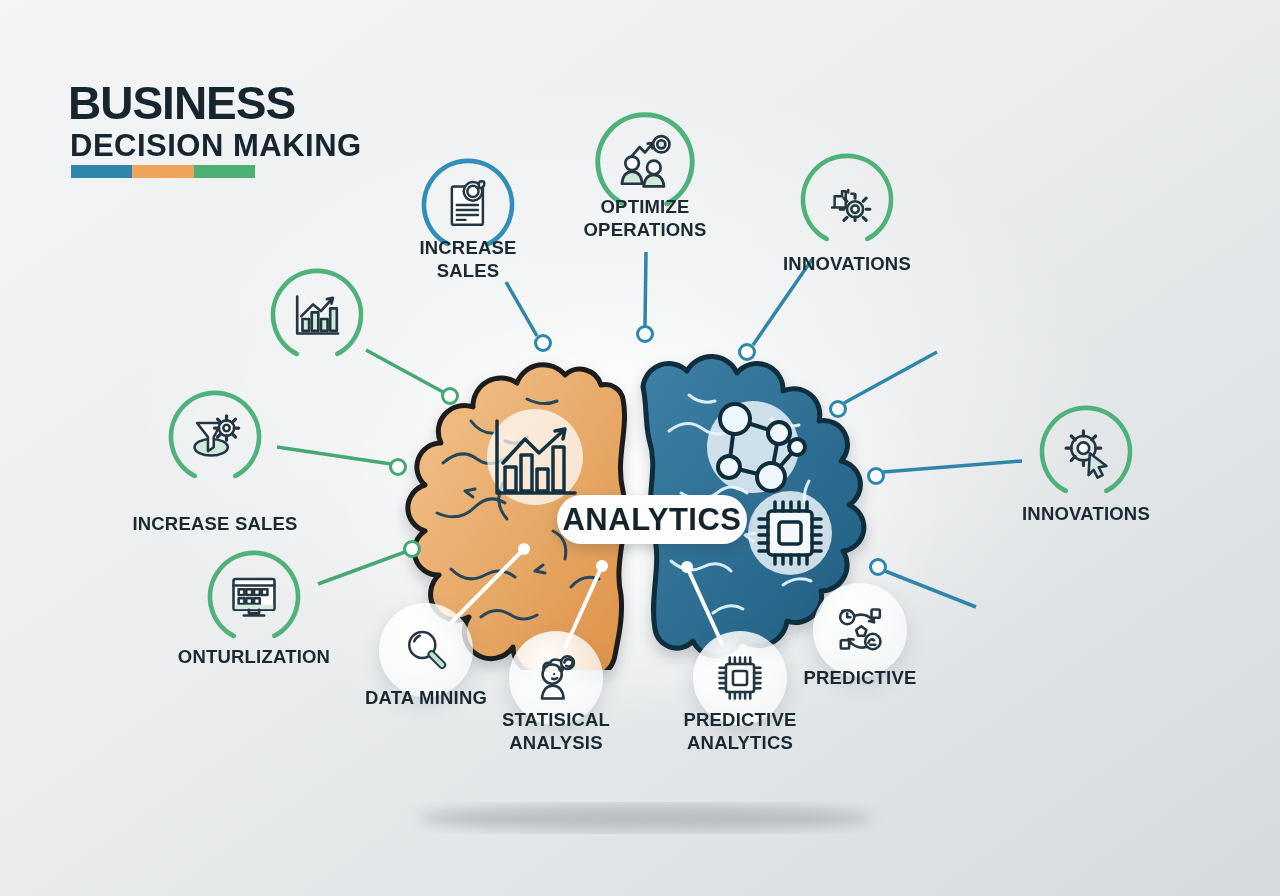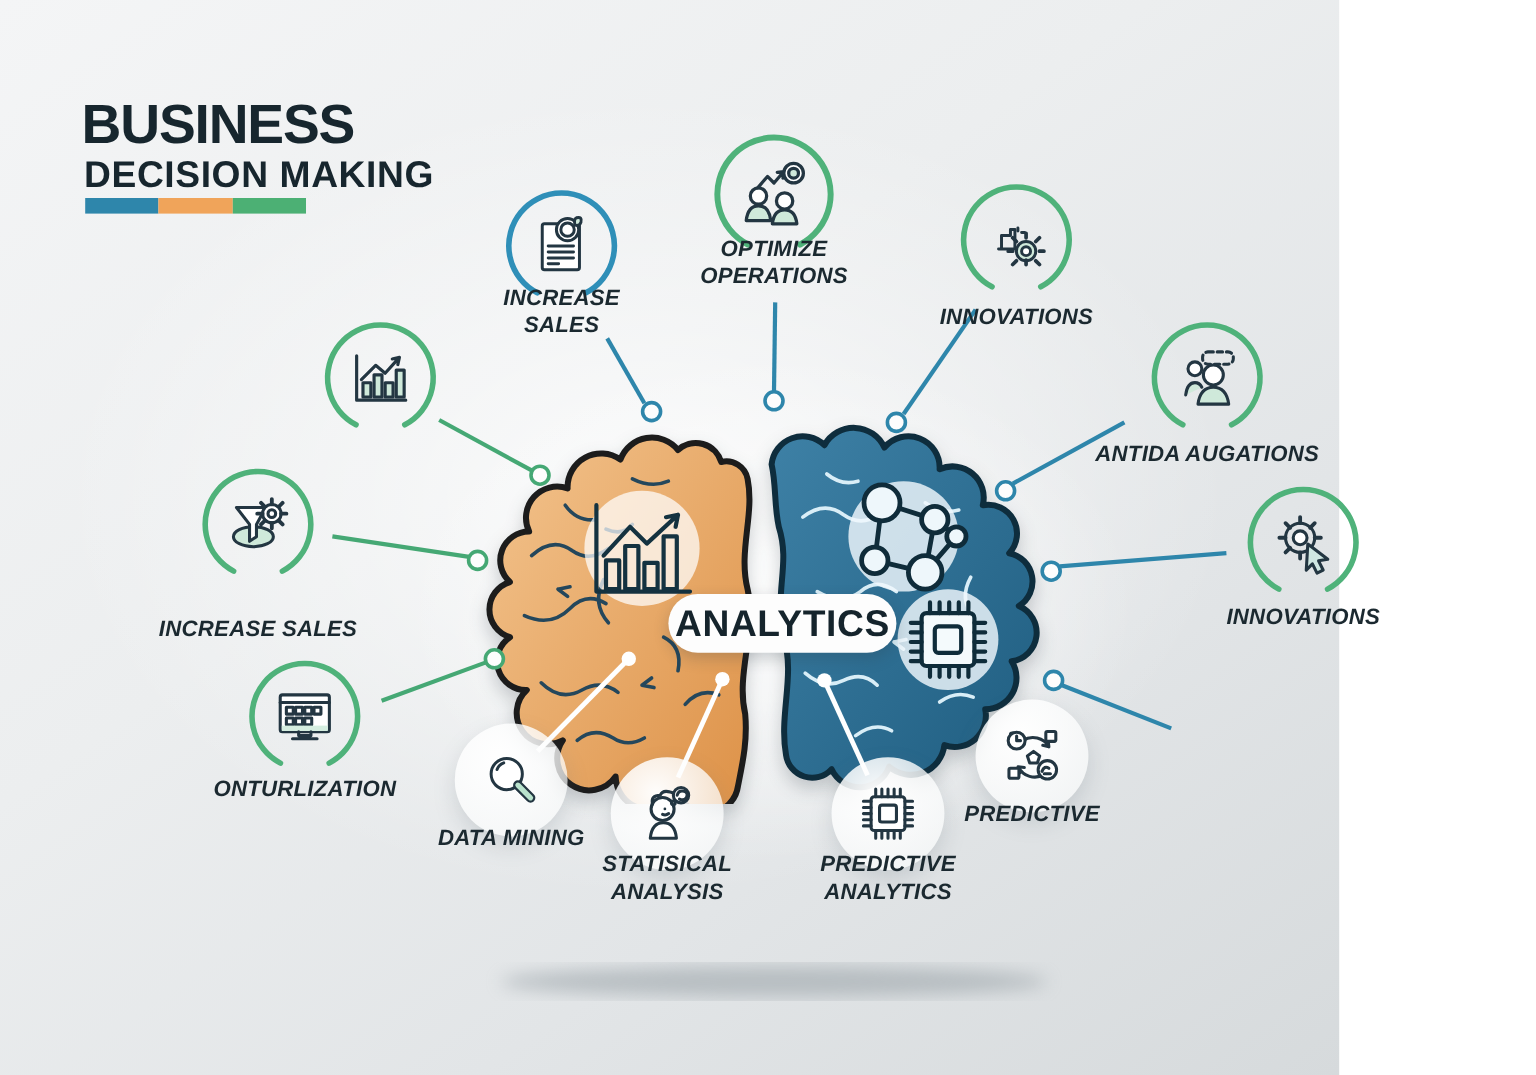--- a/index.html
+++ b/index.html
@@ -1,17 +1,17 @@
 <!DOCTYPE html>
 <html><head>
 <meta charset="utf-8">
 <style>
   html,body{margin:0;padding:0;}
   body{width:1280px;height:896px;overflow:hidden;font-family:"Liberation Sans","DejaVu Sans",sans-serif;}
-  #page{position:relative;width:1116px;height:896px;
+  #page{position:relative;width:1280px;height:896px;
     background:linear-gradient(145deg,#f4f5f6 0%,#eceeef 40%,#e2e5e7 70%,#d6dadc 100%);}
   #page::before{content:"";position:absolute;inset:0;
     background:radial-gradient(ellipse 700px 480px at 48% 46%, rgba(255,255,255,.75), rgba(255,255,255,0) 70%);}
   .abs{position:absolute;}
   
   .title1{left:68px;top:76px;font-size:46px;font-weight:700;letter-spacing:-1px;color:#17262e;}
   .title2{left:70px;top:128px;font-size:31px;font-weight:700;letter-spacing:.5px;color:#17262e;}
   .colorbar{left:71px;top:165px;width:184px;height:13px;display:flex;}
   .colorbar div{flex:1;height:100%;}
   
@@ -27,21 +27,21 @@
   .icon{position:absolute;left:50%;top:50%;transform:translate(-50%,-50%);}
   .icon *{stroke:#233642;stroke-width:4;fill:none;stroke-linecap:round;stroke-linejoin:round;}
   .icon .fw{fill:#ffffff !important;}
   .icon .fg{fill:#cfe9da !important;}
   .icon .ft{fill:#cfe7e2 !important;}
   .icon .fd{fill:#233642 !important;stroke:none !important;}
   .icon .fgn{fill:#d5eee0 !important;stroke:none !important;}
   .icon .t5 *{stroke-width:5;}
   .label{position:absolute;left:50%;transform:translateX(-50%);text-align:center;
     font-weight:700;font-size:18.5px;line-height:23px;letter-spacing:.2px;color:#1b2930;}
-  .label span{display:block;white-space:nowrap;font-style:italic;}
+  .label span{display:block;white-space:nowrap;}
   
   .pill{left:557px;top:495px;width:190px;height:49px;background:#fdfdfd;border-radius:26px;
     box-shadow:0 5px 12px rgba(40,55,65,.22);display:flex;align-items:center;justify-content:center;
     font-size:31px;font-weight:700;letter-spacing:.5px;color:#15242c;z-index:6;}
   .brainwrap{left:385px;top:335px;z-index:2;filter:drop-shadow(0 7px 7px rgba(30,45,55,.22));}
   .overlay{left:0;top:0;z-index:3;pointer-events:none;}
   .node{z-index:4;}
   .glow{left:330px;top:290px;width:620px;height:430px;border-radius:50%;
     background:radial-gradient(ellipse at center, rgba(255,255,255,.8), rgba(255,255,255,0) 70%);z-index:1;}
 </style>
@@ -245,37 +245,20 @@
             <path d="M63 47 v-6 M63 83 v-6 M45 65 h-6 M81 65 h6 M50 52 l-5 -5 M76 78 l5 5 M50 78 l-5 5 M76 52 l5 -5"></path>
           </g>
         <circle class="fw" cx="63" cy="65" r="6"></circle>
       </svg>
     </div>
     <div class="label" style="top:107px;">
       <span>INNOVATIONS</span>
     </div>
   </div>
 
-  <div class="node" style="left:951px;top:260px;">
-    <div class="ringwrap" style="width:110px;height:110px;">
-      <svg class="ring green" viewBox="0 0 130 130">
-          <path d="M41 111 A52 52 0 1 1 89 111"></path>
-        </svg>
-      <svg class="icon" width="64" height="64" viewBox="0 0 100 100">
-        <circle class="fw" cx="34" cy="38" r="9"></circle>
-        <path class="fg" d="M22 72 q2 -16 12 -16 q6 0 9 6"></path>
-        <circle class="fw" cx="58" cy="46" r="13"></circle>
-        <path class="fg" d="M38 84 q3 -22 20 -22 q17 0 20 22 z"></path>
-        <rect x="44" y="16" width="40" height="16" rx="7" stroke-dasharray="7 5"></rect>
-      </svg>
-    </div>
-    <div class="label" style="top:106px;">
-      <span>ANTIDA AUGATIONS</span>
-    </div>
-  </div>
 
   <div class="node" style="left:1031px;top:397px;">
     <div class="ringwrap" style="width:110px;height:110px;">
       <svg class="ring green" viewBox="0 0 130 130">
           <path d="M41 111 A52 52 0 1 1 89 111"></path>
         </svg>
       <svg class="icon" width="64" height="64" viewBox="0 0 100 100">
         <circle cx="46" cy="44" r="19"></circle>
         <g class="t5">
             <path d="M46 25 v-8 M46 63 v8 M27 44 h-8 M65 44 h8 M33 31 l-6 -6 M59 31 l6 -6 M33 57 l-6 6 M59 57 l6 6"></path>

